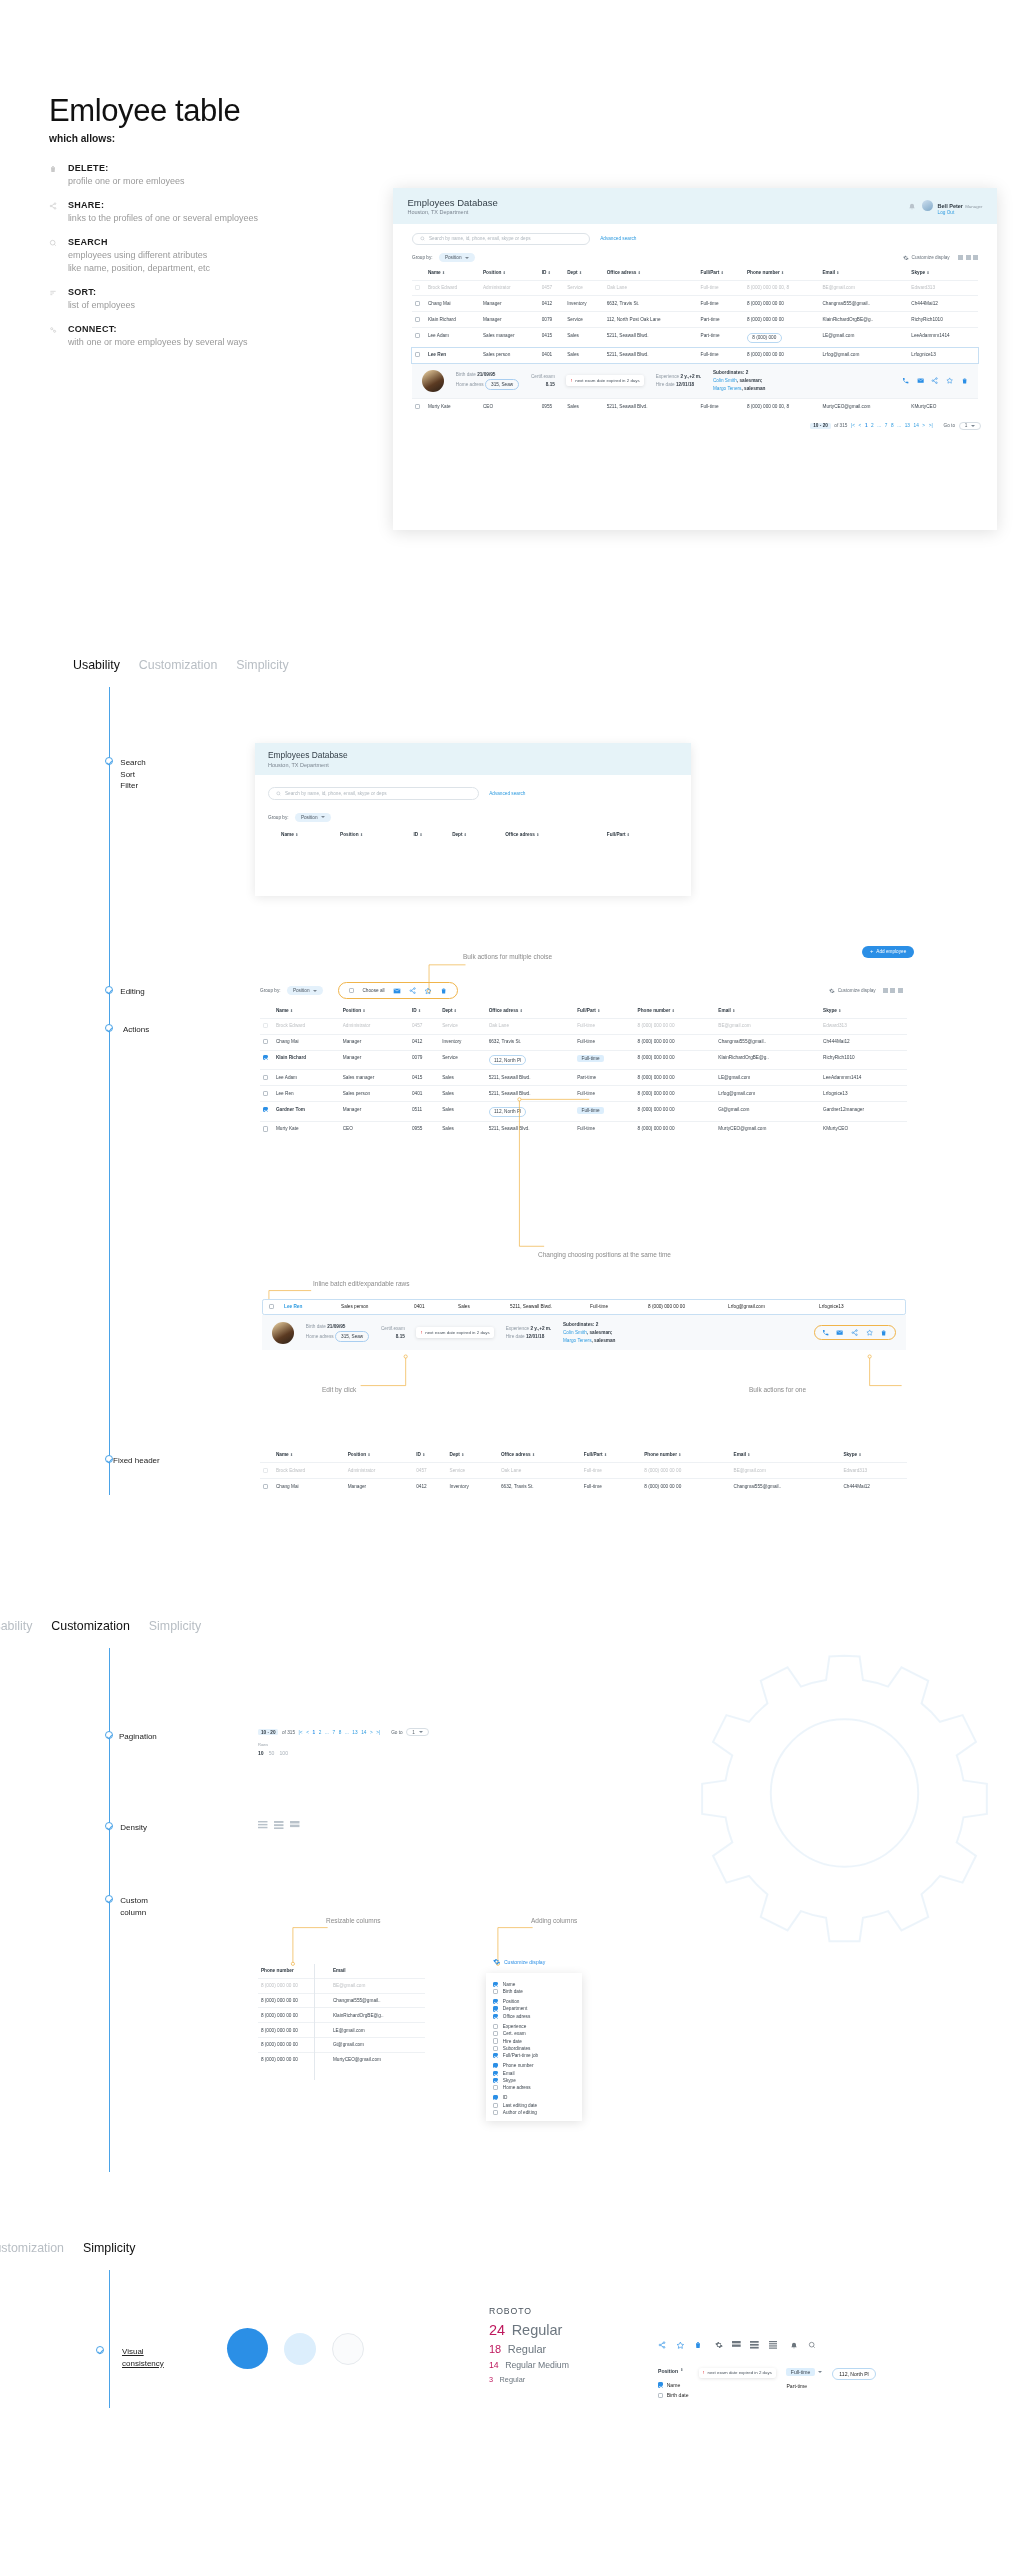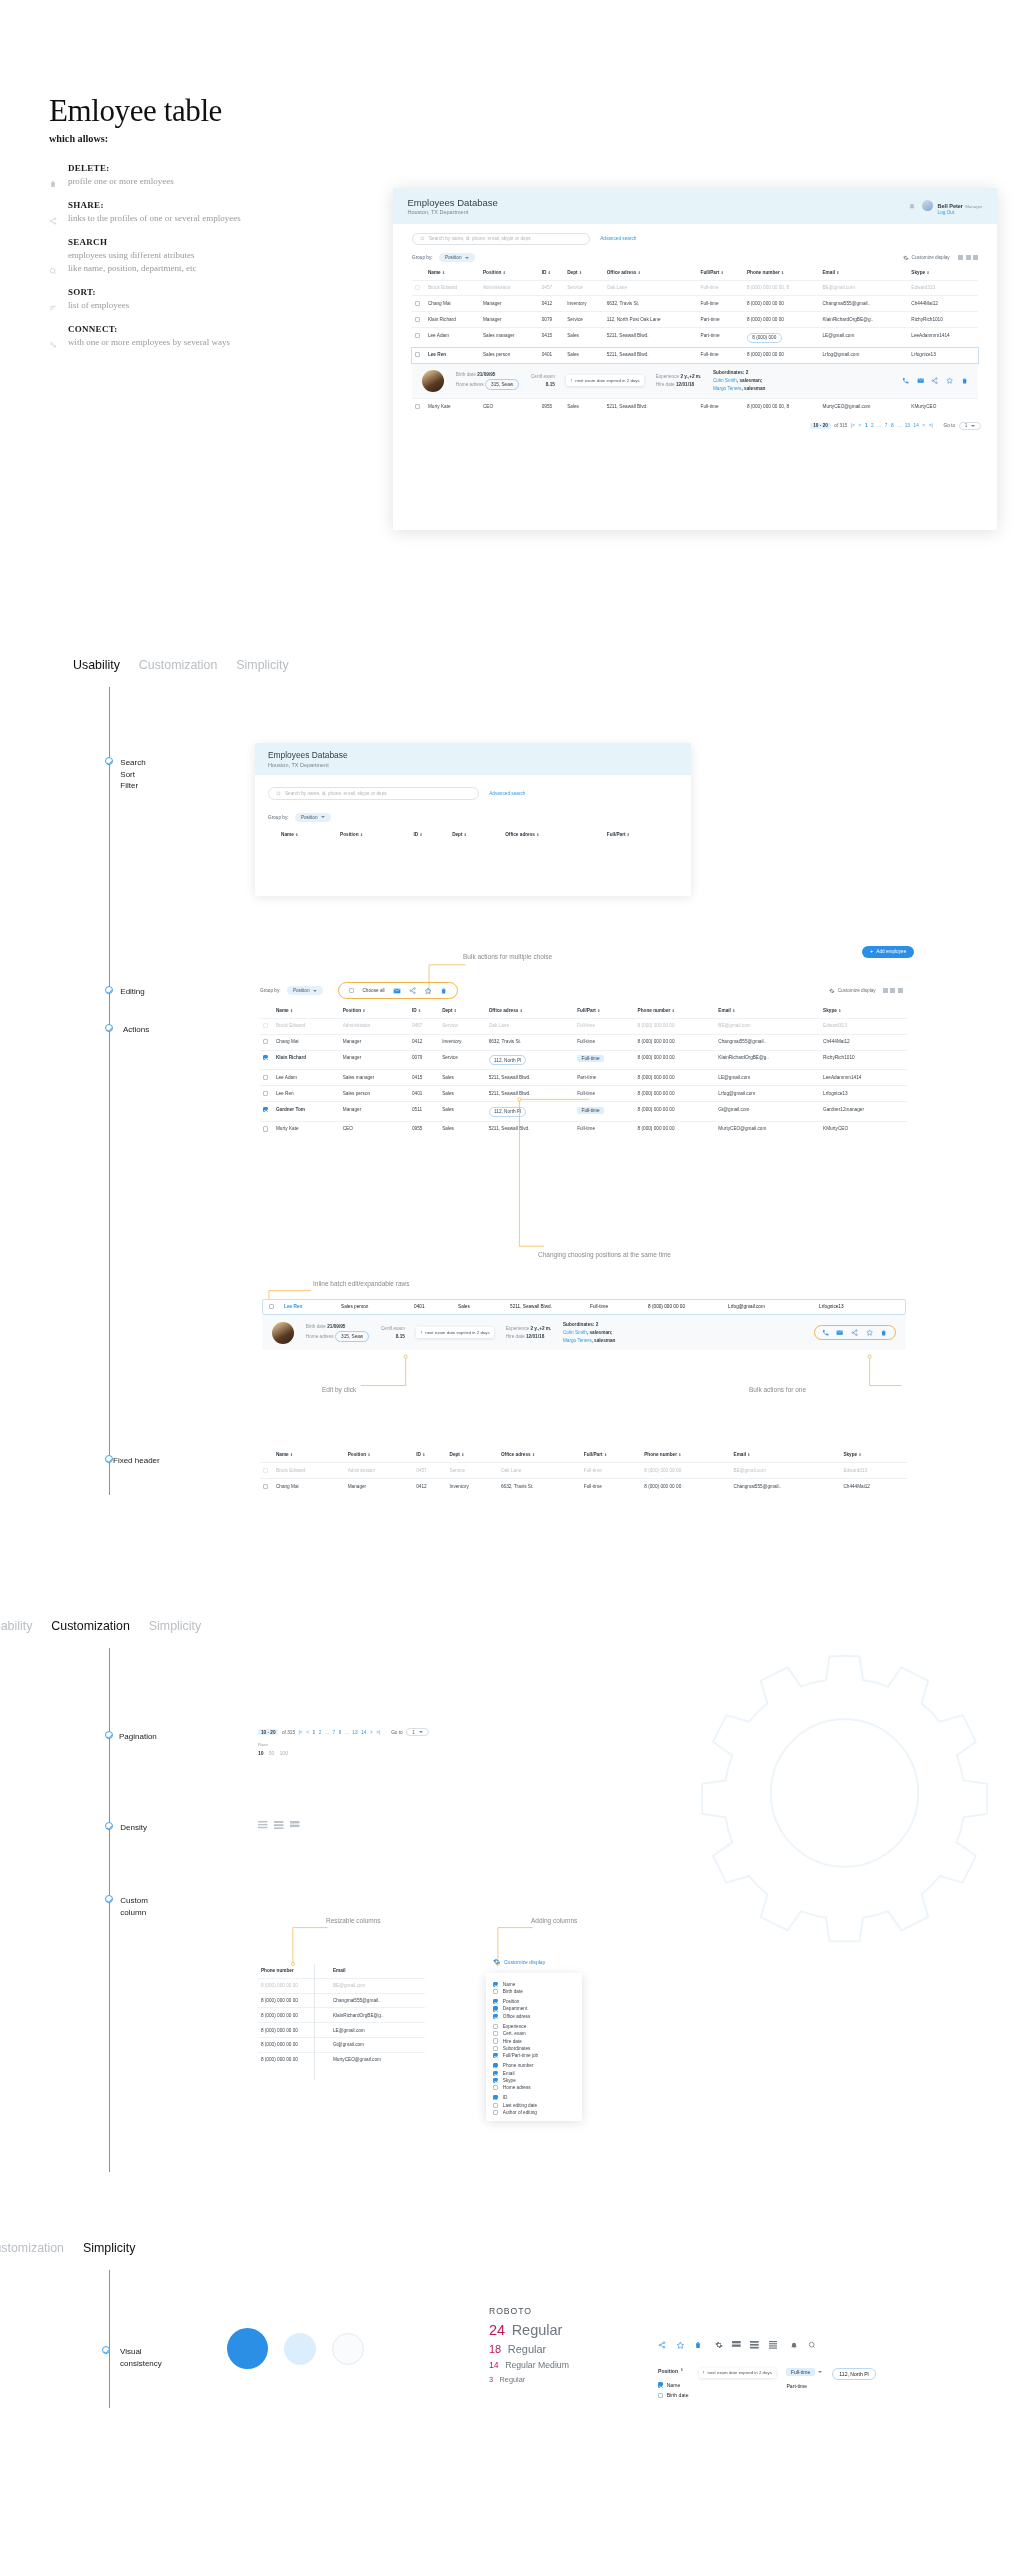--- a/index.html
+++ b/index.html
@@ -10,21 +10,21 @@
     color: #222;
     position: relative;
     overflow: hidden;
   }
   .abs { position: absolute; }
 
   
   .hero-title { font-size: 31px; font-weight: 400; letter-spacing: -0.4px; color: #111; }
   .hero-sub { font-size: 10.2px; font-weight: 600; color: #1a1a1a; margin-top: 4.4px; }
   .feat-list { margin-top: 19px; }
-  .feat { display: flex; gap: 8.7px; margin-bottom: 12.4px; align-items: flex-end; }
+  .feat { display: flex; gap: 8.7px; margin-bottom: 12.4px; }
   .feat-ico { width: 10.2px; flex: 0 0 10.2px; color: #c9c9c9; padding-top: 1.5px; }
   .feat-ico svg { display:block; }
   .feat-h { font-size: 9px; font-weight: 600; letter-spacing: 0.3px; color: #1c1c1c; }
   .feat-b { font-size: 9px; color: #9a9a9a; line-height: 1.45; margin-top: 1.5px; }
 
   
   .win { background:#fff; box-shadow: 0 2.2px 16px rgba(0,0,0,.13); }
   .win-head { background:#e6f3f8; padding:8.7px 14.5px; display:flex; align-items:flex-start; justify-content:space-between; }
   .win-title { font-size:9.5px; color:#36414a; font-weight:400; }
   .win-subtitle { font-size:5.5px; color:#7b8590; margin-top:1.5px; }
@@ -107,21 +107,21 @@
   .type-name { font-size:8.7px; color:#4a545e; letter-spacing:0.9px; }
   .tspec { display:flex; align-items:baseline; gap:6.5px; margin-top:5.1px; }
   .tnum { color:#be185d; }
   .tlab { color:#6c767f; }
 
   .swatch { border-radius:50%; }
 </style>
 </head>
 <body>
 
-<div class="abs" style="left:49px; top:93px; width:342px;font-family:Liberation Serif, serif;">
+<div class="abs" style="left:49px; top:93px; width:342px;">
   <div class="hero-title">Emloyee table</div>
   <div class="hero-sub">which allows:</div>
   <div class="feat-list" id="feat-list">
       <div class="feat">
         <span class="feat-ico">
           <svg viewBox="0 0 24 24" width="8" height="8" fill="currentColor">
             <path d="M6 7h12l-1 14H7zM9 4h6v2H9z"></path>
           </svg>
         </span>
         <div>
@@ -949,21 +949,21 @@
   </g>
 </svg>
 
 <div class="abs" style="left:-14.5px; top:2241px;">
   <div class="tabs" id="tabs-3">
       <span class="tab">Customization</span>
       <span class="tab active">Simplicity</span>
     </div>
 </div>
 <div class="abs tline" style="left:109px; top:2270px; height:138px;"></div>
-<div class="abs" style="left:102px; top:2346px; display:flex; gap:10px;">
+<div class="abs" style="left:96px; top:2346px; display:flex; gap:18px;text-decoration:underline;">
   <span class="bullet"></span>
   <span class="blab" id="b3-0">Visual<br>consistency</span>
 </div>
 
 <div class="abs" style="left:227px; top:2328px; display:flex; gap:16px; align-items:center;">
   <span class="swatch" id="sw0" style="width: 41px; height: 41px; background: rgb(43, 143, 230);"></span>
   <span class="swatch" id="sw1" style="width: 32px; height: 32px; background: rgb(220, 238, 252);"></span>
   <span class="swatch" id="sw2" style="width: 32px; height: 32px; border: 0.7px solid rgb(230, 234, 238); background: rgb(250, 251, 252);"></span>
 </div>
 

